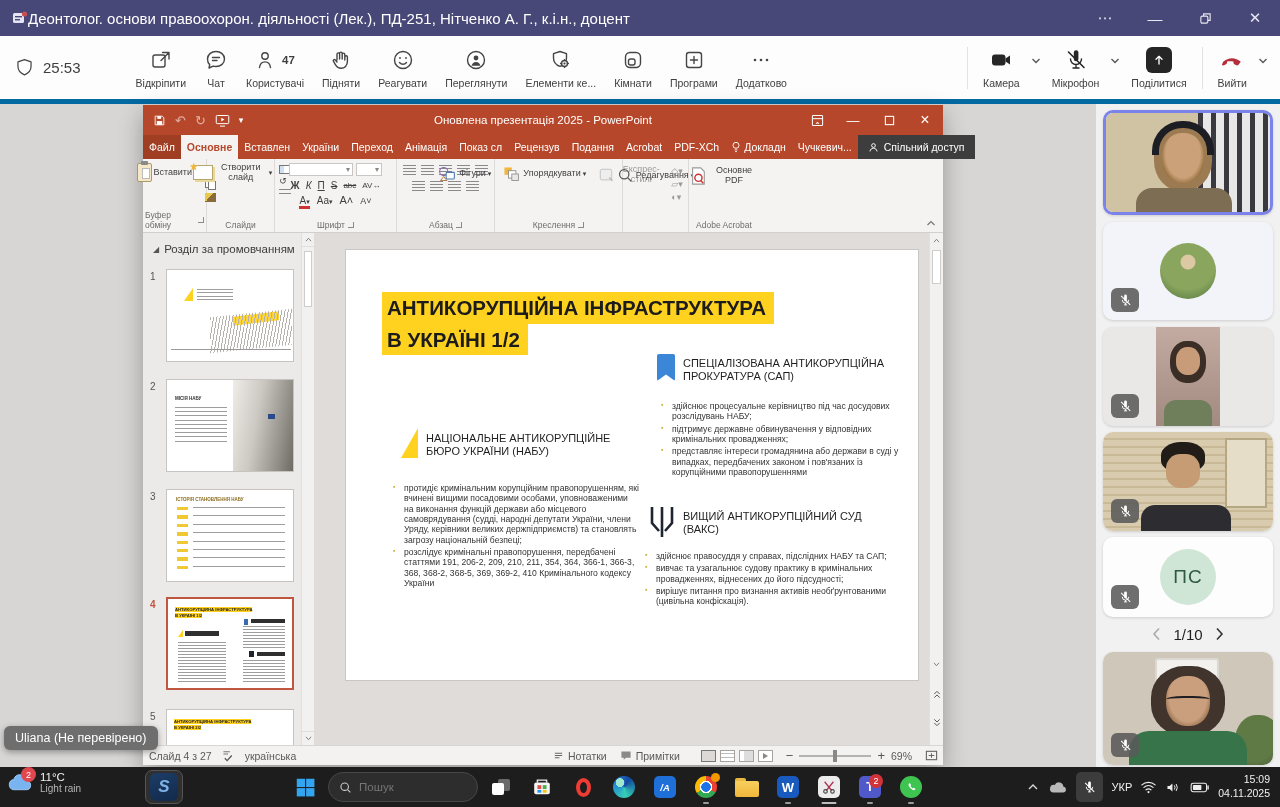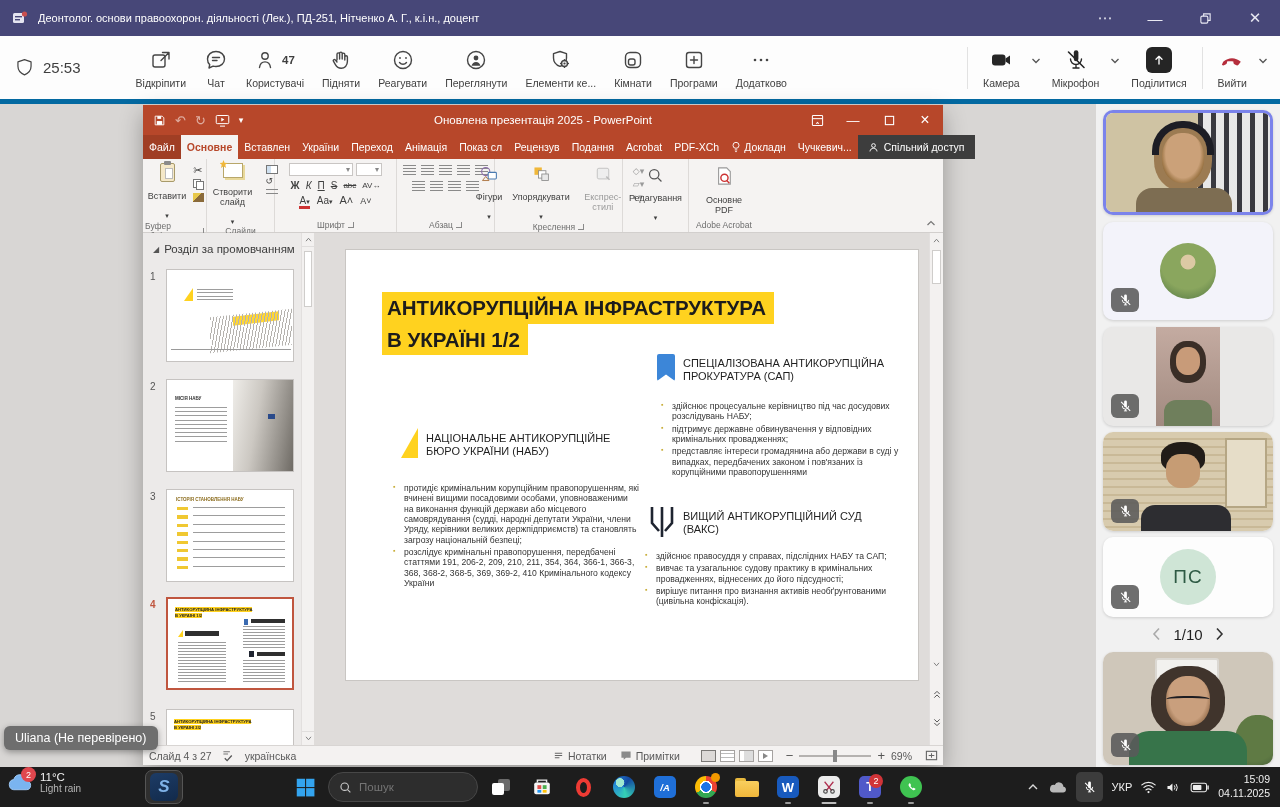--- a/index.html
+++ b/index.html
@@ -2,21 +2,21 @@
 <html><head>
 <meta charset="utf-8">
 <style>
 *{margin:0;padding:0;box-sizing:border-box}
 body{font-family:"Liberation Sans",sans-serif;background:#222}
 .screen{position:relative;width:1280px;height:807px;background:#d8d6d4;overflow:hidden}
 svg{display:block}
 .i24{width:24px;height:24px;fill:none;stroke:#454545;stroke-width:1.4;stroke-linecap:round;stroke-linejoin:round}
 
 .t-titlebar{position:absolute;left:0;top:0;right:0;height:36px;background:#474778;display:flex;align-items:center;color:#fff}
-.t-title{font-size:11px;margin-left:10px;white-space:nowrap}
+.t-title{font-size:15px;white-space:nowrap}
 .t-winbtns{margin-left:auto;display:flex;align-items:center}
 .t-winbtn{width:50px;height:36px;display:flex;align-items:center;justify-content:center;font-size:15px;color:#e8e8f2}
 
 .t-toolbar{position:absolute;left:0;top:36px;right:0;height:68px;background:#fdfdfd;border-bottom:5px solid #0369a1;display:flex;align-items:center}
 .timer{display:flex;align-items:center;gap:8px;margin-left:14px;color:#3f3f3f;font-size:15px}
 .tb-center{display:flex;margin-left:46px;align-items:center}
 .tbtn{display:flex;flex-direction:column;align-items:center;justify-content:center;padding:0 9px;height:58px;color:#3f3f3f;font-size:10.5px;gap:4px;white-space:nowrap}
 .icon-row{display:flex;align-items:center;gap:3px;height:26px}
 .cnt{font-size:11.5px;font-weight:bold;color:#3f3f3f}
 .vdiv{width:1px;height:42px;background:#e2e2e2;margin:0 6px}
@@ -36,21 +36,21 @@
 .ppt-winbtn{width:36px;height:30px;display:flex;align-items:center;justify-content:center;font-size:13px}
 .ppt-tabs{height:24px;background:#b7472a;display:flex;align-items:stretch;color:#fff;font-size:10.5px}
 .ptab{padding:5px 6px;white-space:nowrap;display:flex;align-items:center;gap:3px}
 .ptab.file{background:rgba(0,0,0,.12)}
 .ptab.sel{background:#f5f3f2;color:#b7472a;font-weight:bold}
 .share-tab{margin-left:auto;background:#3d3d3d;display:flex;align-items:center;padding:0 10px;gap:5px;white-space:nowrap}
 .ribbon{height:74px;background:#f5f3f2;border-bottom:1px solid #d2cfcd;display:flex;position:relative;font-size:9px;color:#3f3f3f}
 .rgroup{border-right:1px solid #ddDAd8;display:flex;flex-direction:column;align-items:center;padding:3px 2px 1px;position:relative}
 .rg-label{margin-top:auto;font-size:8.5px;color:#6d6d6d;display:flex;align-items:center;gap:3px;padding-bottom:1px}
 .rg-body{display:flex;gap:4px;align-items:flex-start}
-.rbig{display:flex;flex-direction:column;align-items:center;gap:10px;padding:1px 3px;text-align:center;line-height:1.1}
+.rbig{display:flex;flex-direction:row;align-items:center;gap:2px;padding:1px 3px;text-align:center;line-height:1.1}
 .launcher{width:6px;height:6px;border-right:1px solid #8a8a8a;border-bottom:1px solid #8a8a8a}
 .mi{width:13px;height:10px;background:repeating-linear-gradient(180deg,#8a8a8a 0 1.2px,transparent 1.2px 3.1px)}
 .fbox{background:#fff;border:1px solid #c9c6c4;height:13px;display:flex;align-items:center;justify-content:flex-end;font-size:8px;color:#888}
 .thumbpanel{position:absolute;left:0;top:128px;width:158px;height:512px;background:#eceae9;overflow:hidden}
 .panel-scroll{position:absolute;left:158px;top:128px;width:13px;height:512px;background:#f3f1f0;border-left:1px solid #e2dfde}
 .canvas{position:absolute;left:171px;top:128px;width:615px;height:512px;background:#dfdcda}
 .canvas-scroll{position:absolute;right:0;top:128px;width:14px;height:512px;background:#f3f1f0;border-left:1px solid #e2dfde}
 .sbtn{width:13px;height:14px;display:flex;align-items:center;justify-content:center;background:#f3f1f0}
 .statusbar{position:absolute;left:0;right:0;bottom:0;height:20px;background:#f4f2f1;border-top:1px solid #d8d5d3;display:flex;align-items:center;font-size:10.5px;color:#5a5a5a}
 .thumb{position:absolute;left:7px;width:144px}

